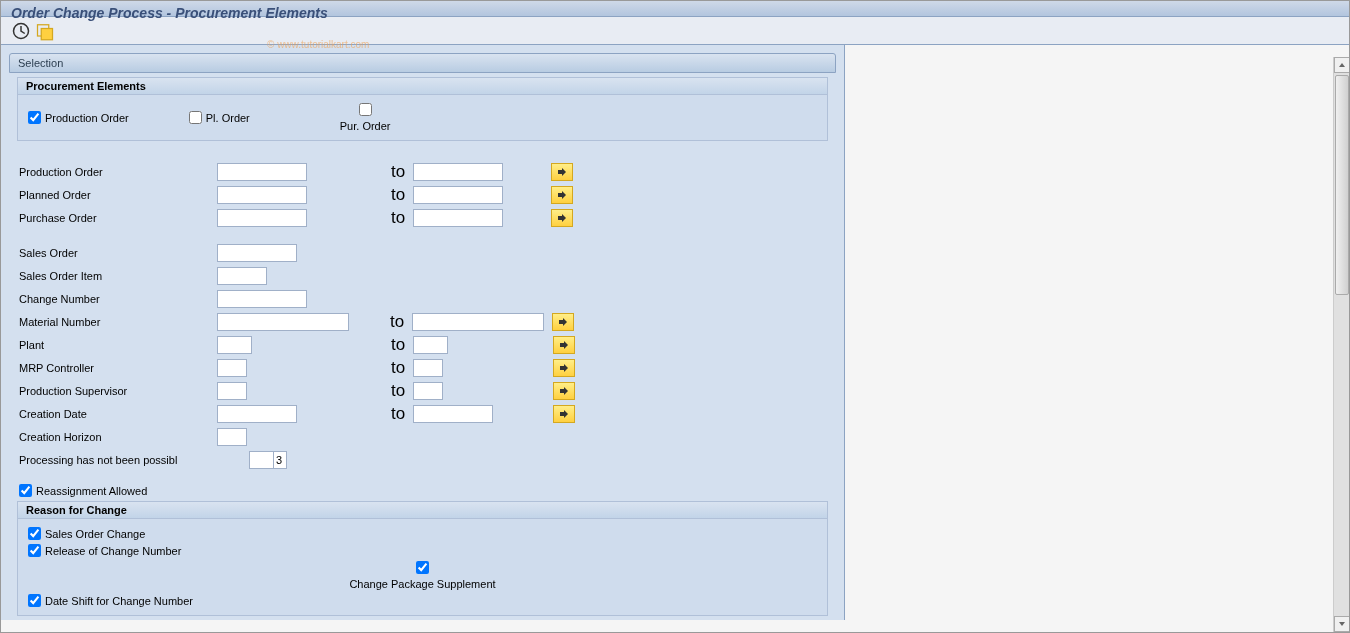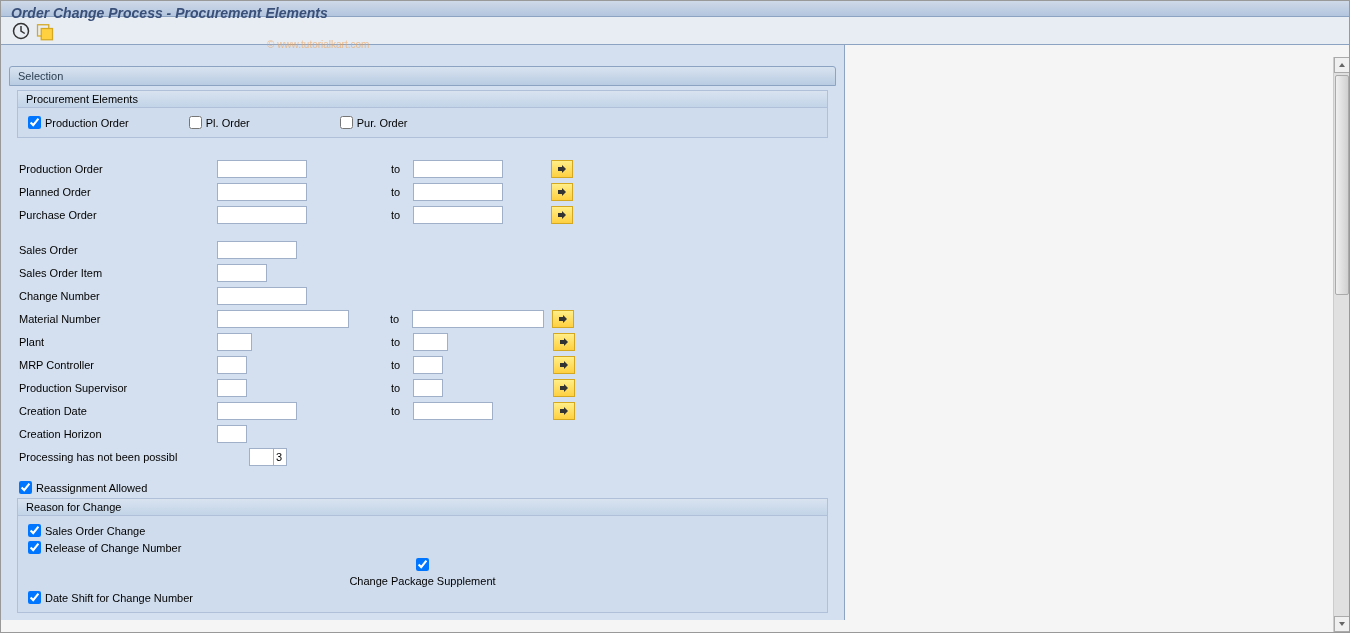--- a/index.html
+++ b/index.html
@@ -67,21 +67,21 @@
       overflow-y: auto;
       padding: 0;
       border-right: 1px solid #8ca3c2;
     }
     .right-panel {
       flex: 1;
       background: #f5f5f5;
       border-left: none;
     }
     .group-container {
-      margin: 21px 8px;
+      margin: 8px 8px;
     }
     .group-header {
       background: linear-gradient(to bottom, #d9e3f0 0%, #b8cce2 100%);
       border: 1px solid #8ca3c2;
       border-radius: 3px 3px 0 0;
       padding: 3px 8px;
       font-size: 11px;
       color: #2c3e50;
     }
     .group-body {
@@ -91,20 +91,21 @@
     .inner-group {
       border: 1px solid #b0c0d8;
       background: #cfdced;
       margin-bottom: 8px;
     }
     .inner-group-header {
       background: linear-gradient(to bottom, #d9e3f0 0%, #c2d4e8 100%);
       border-bottom: 1px solid #b0c0d8;
       padding: 2px 8px;
       font-size: 11px;
+      font-weight: bold;
     }
     .inner-group-body {
       padding: 6px 10px;
     }
     .checkbox-row {
       display: flex;
       gap: 60px;
       padding: 2px 0;
       align-items: center;
     }
@@ -138,21 +139,21 @@
     .w90 { width: 90px; }
     .w80 { width: 80px; }
     .w50 { width: 50px; }
     .w35 { width: 35px; }
     .w30 { width: 30px; }
     .w25 { width: 25px; }
     .w130 { width: 132px; }
     .to-label {
       width: 30px;
       padding-left: 8px;
-      font-size: 11px;
+      font-size: 17px;
     }
     .btn-more {
       width: 22px;
       height: 18px;
       background: linear-gradient(to bottom, #ffee88 0%, #ffd040 100%);
       border: 1px solid #d4a820;
       display: inline-flex;
       align-items: center;
       justify-content: center;
       cursor: pointer;
@@ -229,21 +230,21 @@
           <div class="inner-group-body">
             <div class="checkbox-row">
               <label class="checkbox-item">
                 <input type="checkbox" checked="" style="">
                 <span>Production Order</span>
               </label>
               <label class="checkbox-item">
                 <input type="checkbox" style="">
                 <span>Pl. Order</span>
               </label>
-              <label class="checkbox-item" style="margin-left:30px;">
+              <label class="checkbox-item" style="margin-left:30px;flex-direction:column;">
                 <input type="checkbox" style="">
                 <span>Pur. Order</span>
               </label>
             </div>
           </div>
         </div>
 
         <div class="spacer-row"></div>
 
         <div class="field-row">

